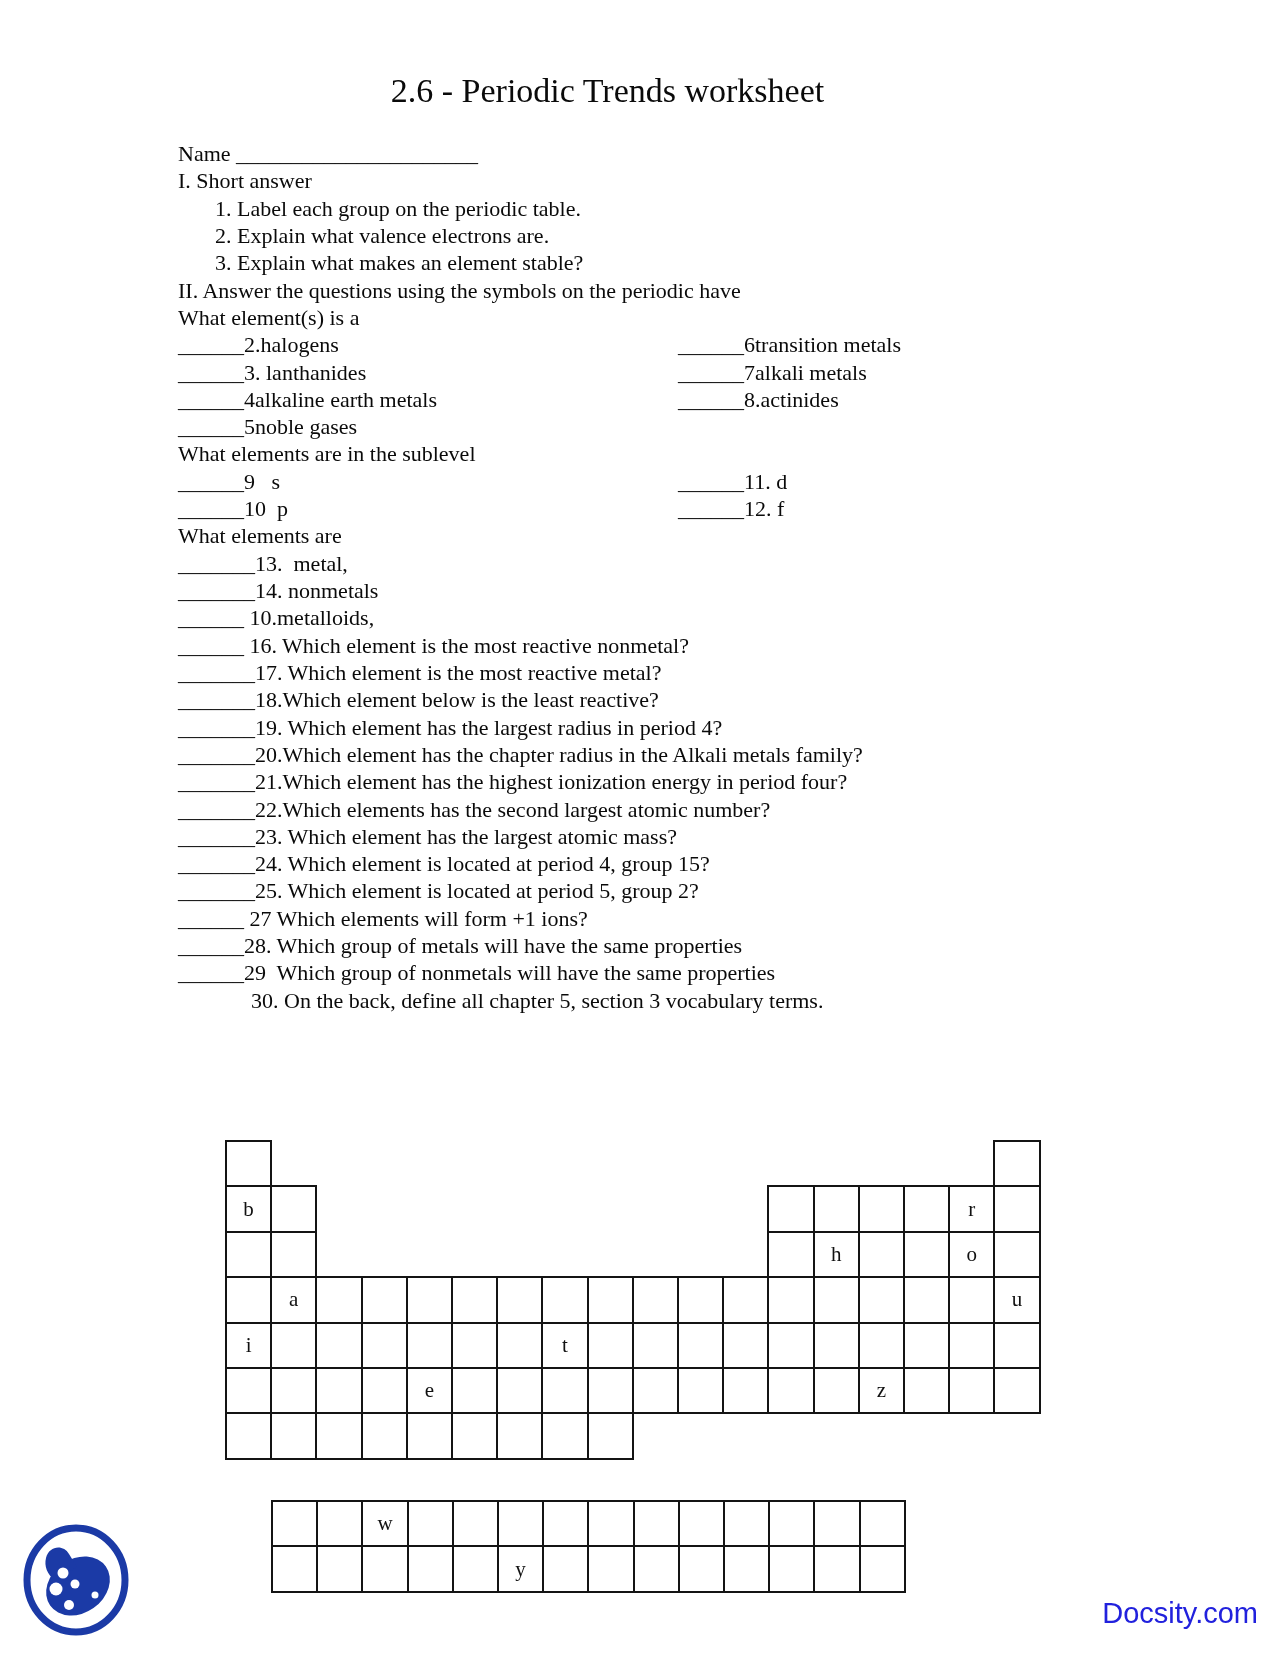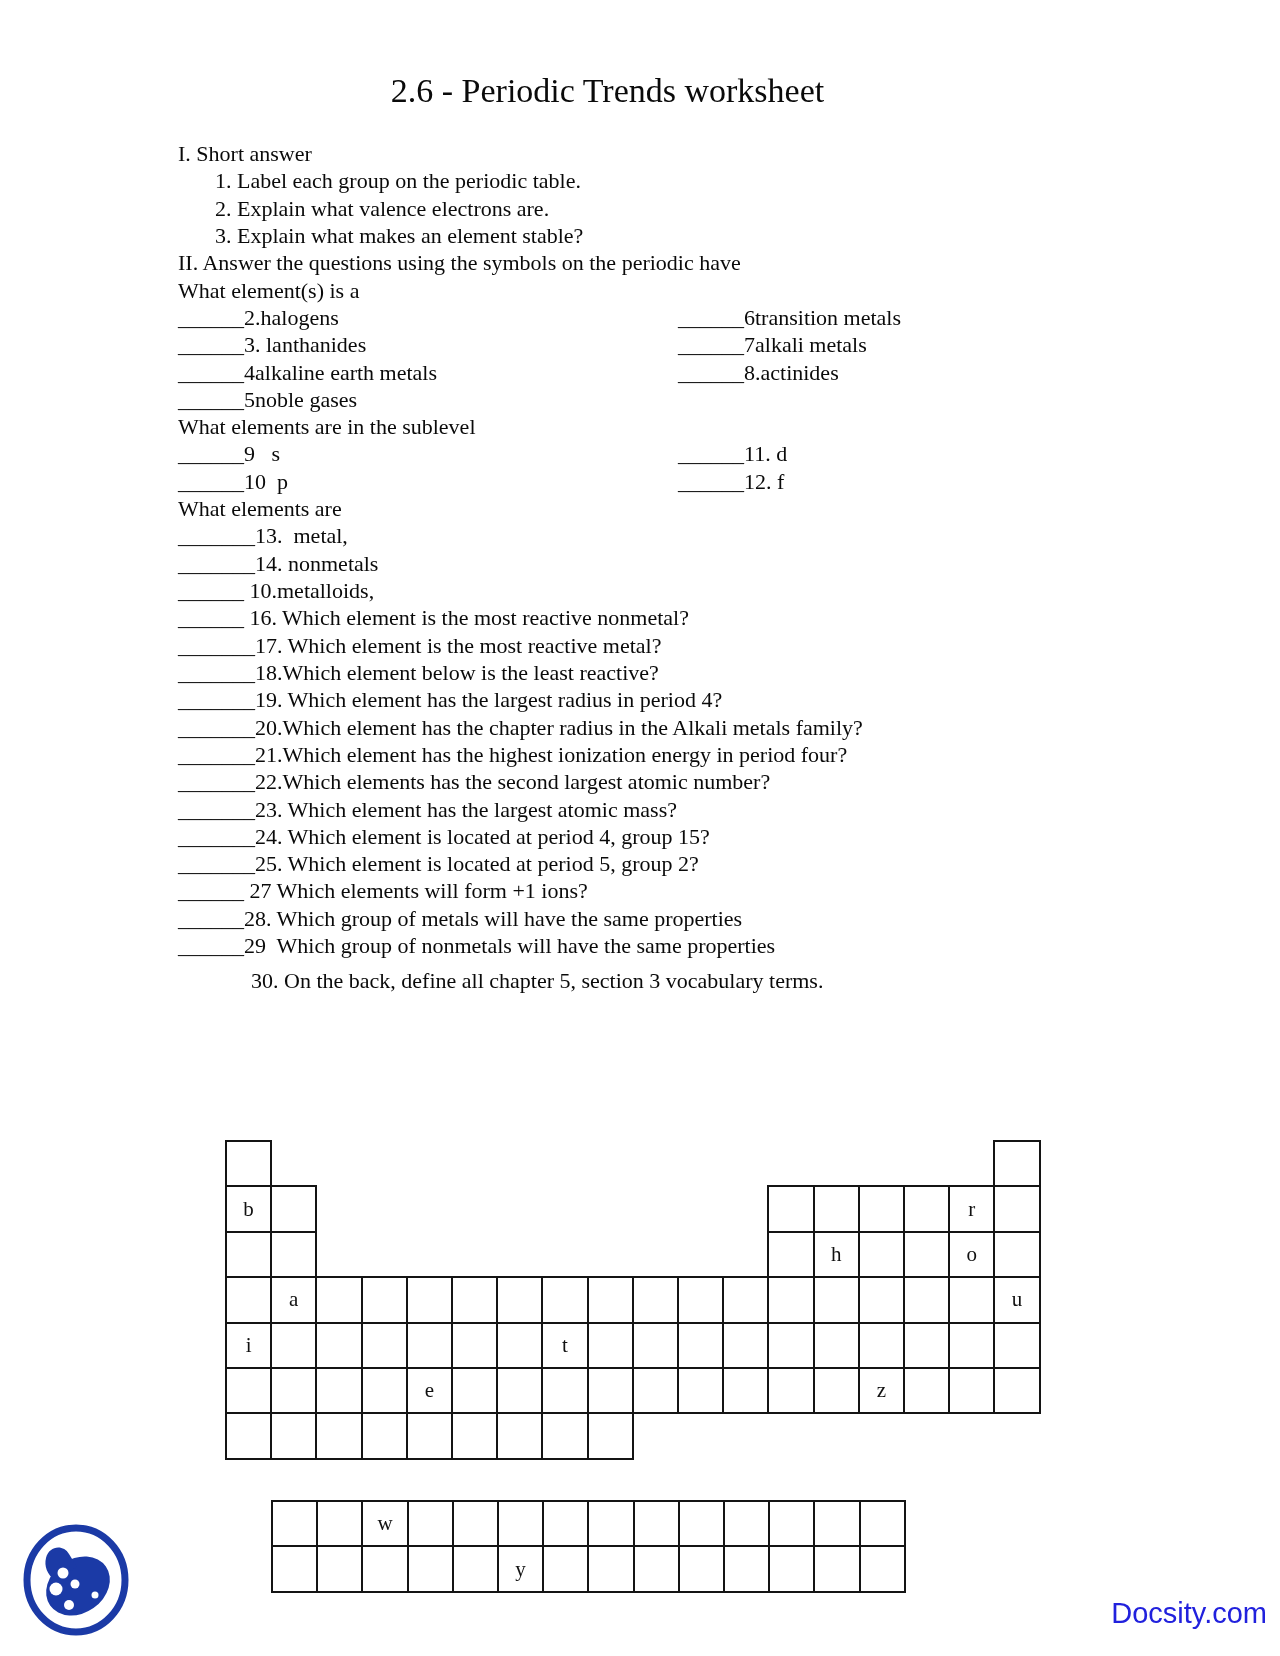--- a/index.html
+++ b/index.html
@@ -14,41 +14,42 @@
     font-family:"Liberation Serif", serif;
   }
   .body-lines { position:absolute; left:178px; top:140px; width:1060px; }
   .line { position:relative; height:27.32px; }
   .ltext, .rtext {
     white-space:pre; font-size:22px; line-height:27.32px;
     font-family:"Liberation Serif", serif;
   }
   .rtext { position:absolute; left:500px; top:0; }
   .indent1 { padding-left:37px; }
-  .indent2 { padding-left:73px;margin-top:8px; }
+  .indent2 { padding-left:73px; }
   .cell {
     position:absolute; box-sizing:border-box;
     border:2px solid #141414; background:#ffffff;
     display:flex; align-items:center; justify-content:center;
     font-size:21px; font-family:"Liberation Serif", serif; color:#111;
   }
   .logo { position:absolute; left:22px; top:1521px; width:108px; height:117px; }
   .brand {
-    position:absolute; right:13px; top:1597px;
+    position:absolute; right:22px; top:1597px;
     font-family:"Liberation Sans", sans-serif; font-size:29px; color:#2121dd;
   }
 </style>
 </head>
 <body>
 
 <div class="page">
 
   <h1 class="title">2.6 - Periodic Trends worksheet</h1>
 
   <div class="body-lines" id="lines">
+      <div class="line"><span class="ltext">Name ______________________</span></div>
       <div class="line"><span class="ltext">I. Short answer</span></div>
       <div class="line indent1"><span class="ltext">1. Label each group on the periodic table.</span></div>
       <div class="line indent1"><span class="ltext">2. Explain what valence electrons are.</span></div>
       <div class="line indent1"><span class="ltext">3. Explain what makes an element stable?</span></div>
       <div class="line"><span class="ltext">II. Answer the questions using the symbols on the periodic have</span></div>
       <div class="line"><span class="ltext">What element(s) is a</span></div>
       <div class="line"><span class="ltext">______2.halogens</span><span class="rtext">______6transition metals</span></div>
       <div class="line"><span class="ltext">______3. lanthanides</span><span class="rtext">______7alkali metals</span></div>
       <div class="line"><span class="ltext">______4alkaline earth metals</span><span class="rtext">______8.actinides</span></div>
       <div class="line"><span class="ltext">______5noble gases</span></div>

